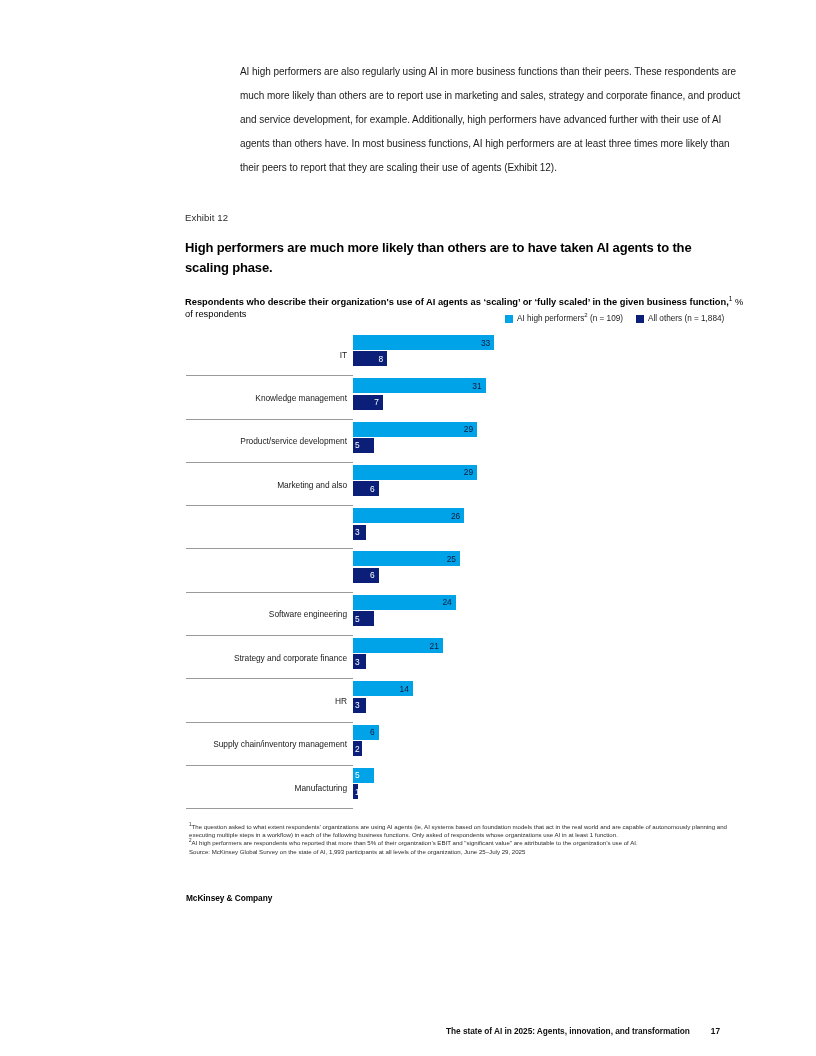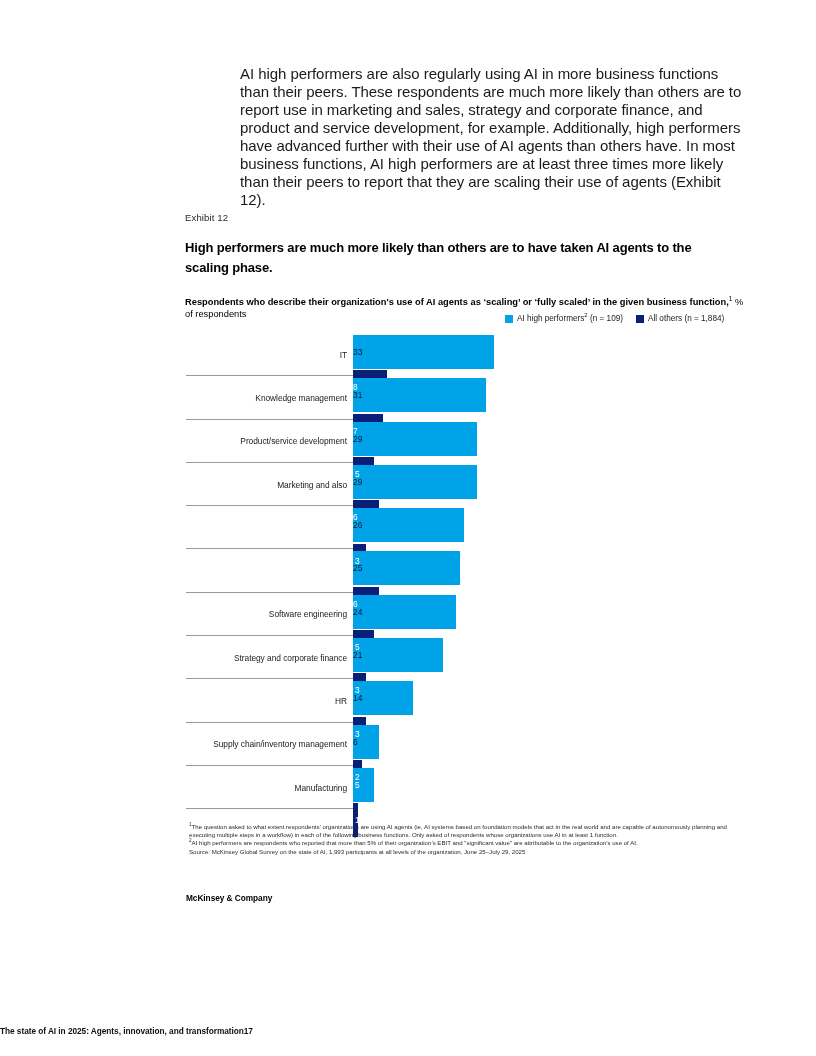--- a/index.html
+++ b/index.html
@@ -11,22 +11,22 @@
     position:relative;
     overflow:hidden;
     -webkit-font-smoothing:antialiased;
   }
   .page{position:absolute;inset:0;}
 
   
   .intro{
     position:absolute;
     left:240px; top:50px; width:506px;
-    font-size:15px;
-    line-height:18px;
+    font-size:10px;
+    line-height:24px;
     color:#1a1a1a;
     letter-spacing:-0.05px;
   }
 
   
   .exhibit{
     position:absolute;
     left:185px; top:212px; width:570px;
   }
   .exhibit-label{
@@ -99,23 +99,24 @@
     text-align:left;
     letter-spacing:-0.05px;
     line-height:10px;
   }
   .bars{
     position:absolute;
     left:167px; top:2px;
   }
   .bar{
     position:relative;
-    height:34px;
+    height:15px;
     display:flex;
     align-items:center;
+    justify-content:flex-end;
     box-sizing:border-box;
     padding-right:4px;
     font-size:8.4px;
     font-weight:normal;
     color:#000;
   }
   .bar.high{background:#00A3E8;color:#0a1a3c;margin-bottom:1.4px;}
   .bar.others{background:#0B1F78;color:#ffffff;}
   .bar .val{position:relative;z-index:2;white-space:nowrap;}
   .bar.tiny .val{
@@ -143,25 +144,27 @@
     font-weight:bold;
     color:#000;
     letter-spacing:-0.05px;
   }
 
   
   .page-footer{
     position:absolute;
     left:0; top:1026px; width:816px;
     display:flex;
-    padding-right:42px;
+    justify-content:flex-end;
+    padding-right:96px;
     box-sizing:border-box;
     font-size:8.3px;
     font-weight:bold;
     color:#111;
+    gap:21px;
     letter-spacing:-0.05px;
   }
 </style>
 </head>
 <body>
 
 <div class="page">
 
   <p class="intro">AI high performers are also regularly using AI in more business functions than their peers. These respondents are much more likely than others are to report use in marketing and sales, strategy and corporate finance, and product and service development, for example. Additionally, high performers have advanced further with their use of AI agents than others have. In most business functions, AI high performers are at least three times more likely than their peers to report that they are scaling their use of agents (Exhibit 12).</p>
 

